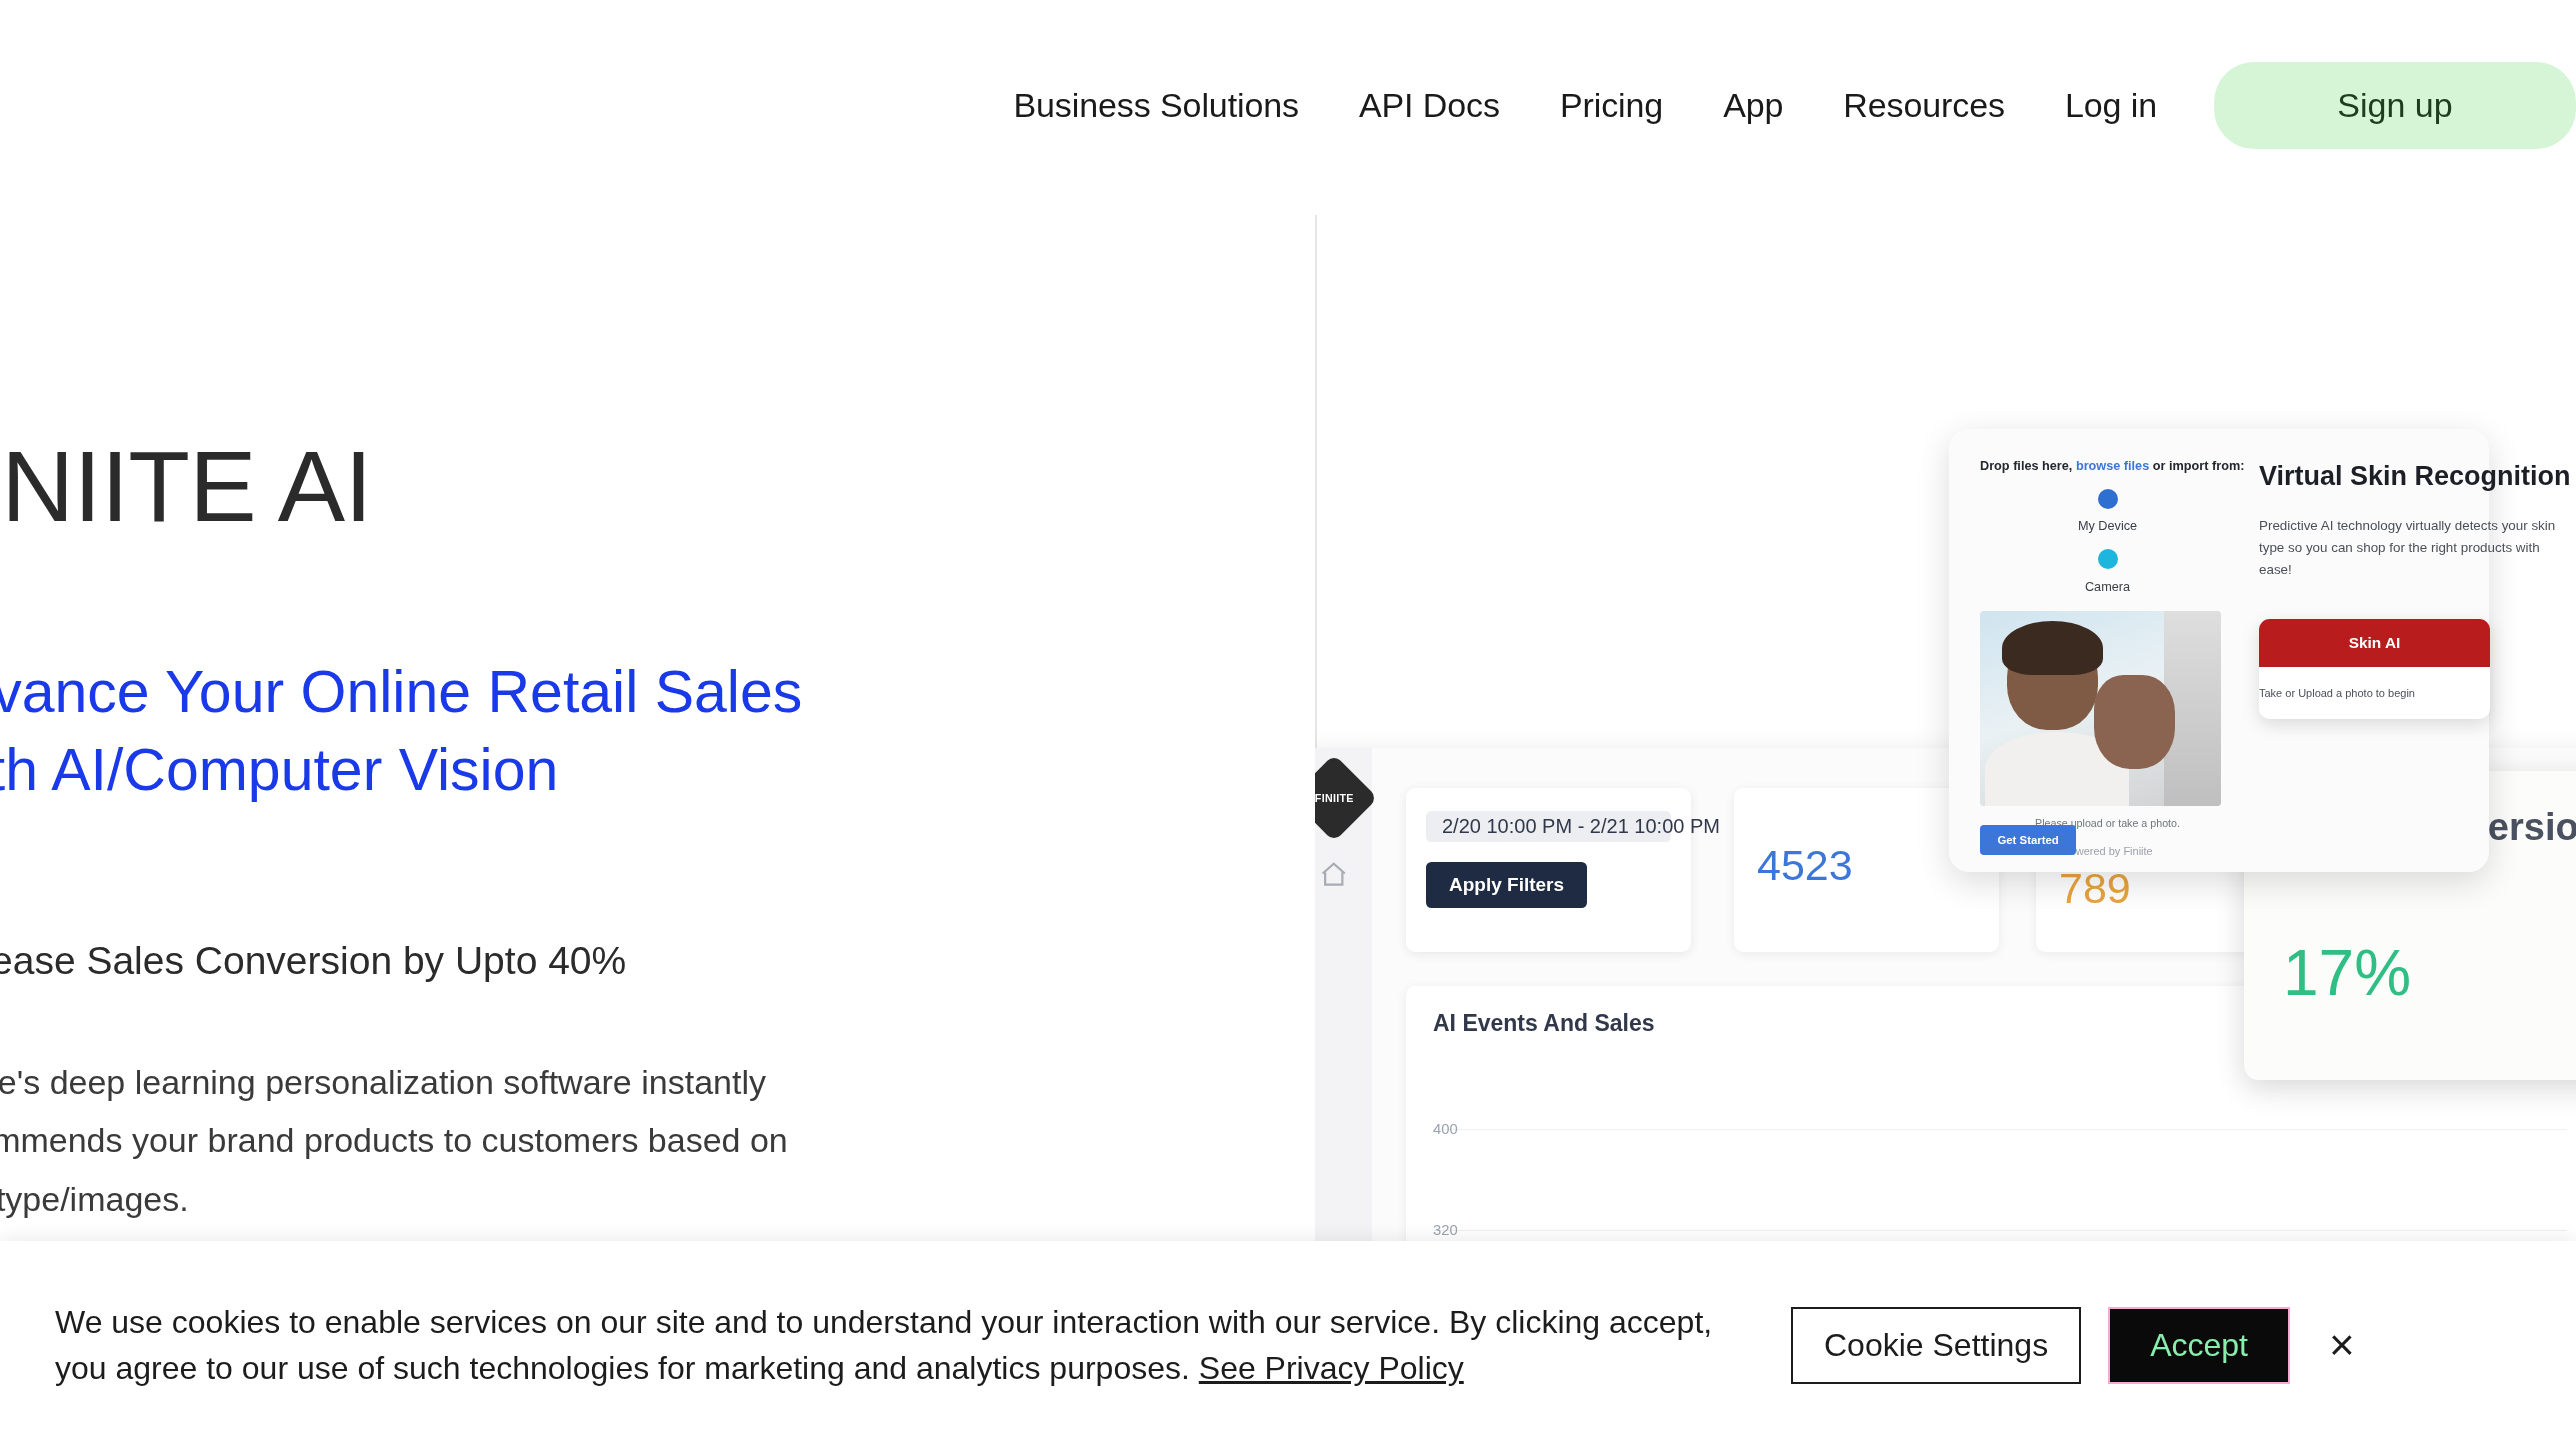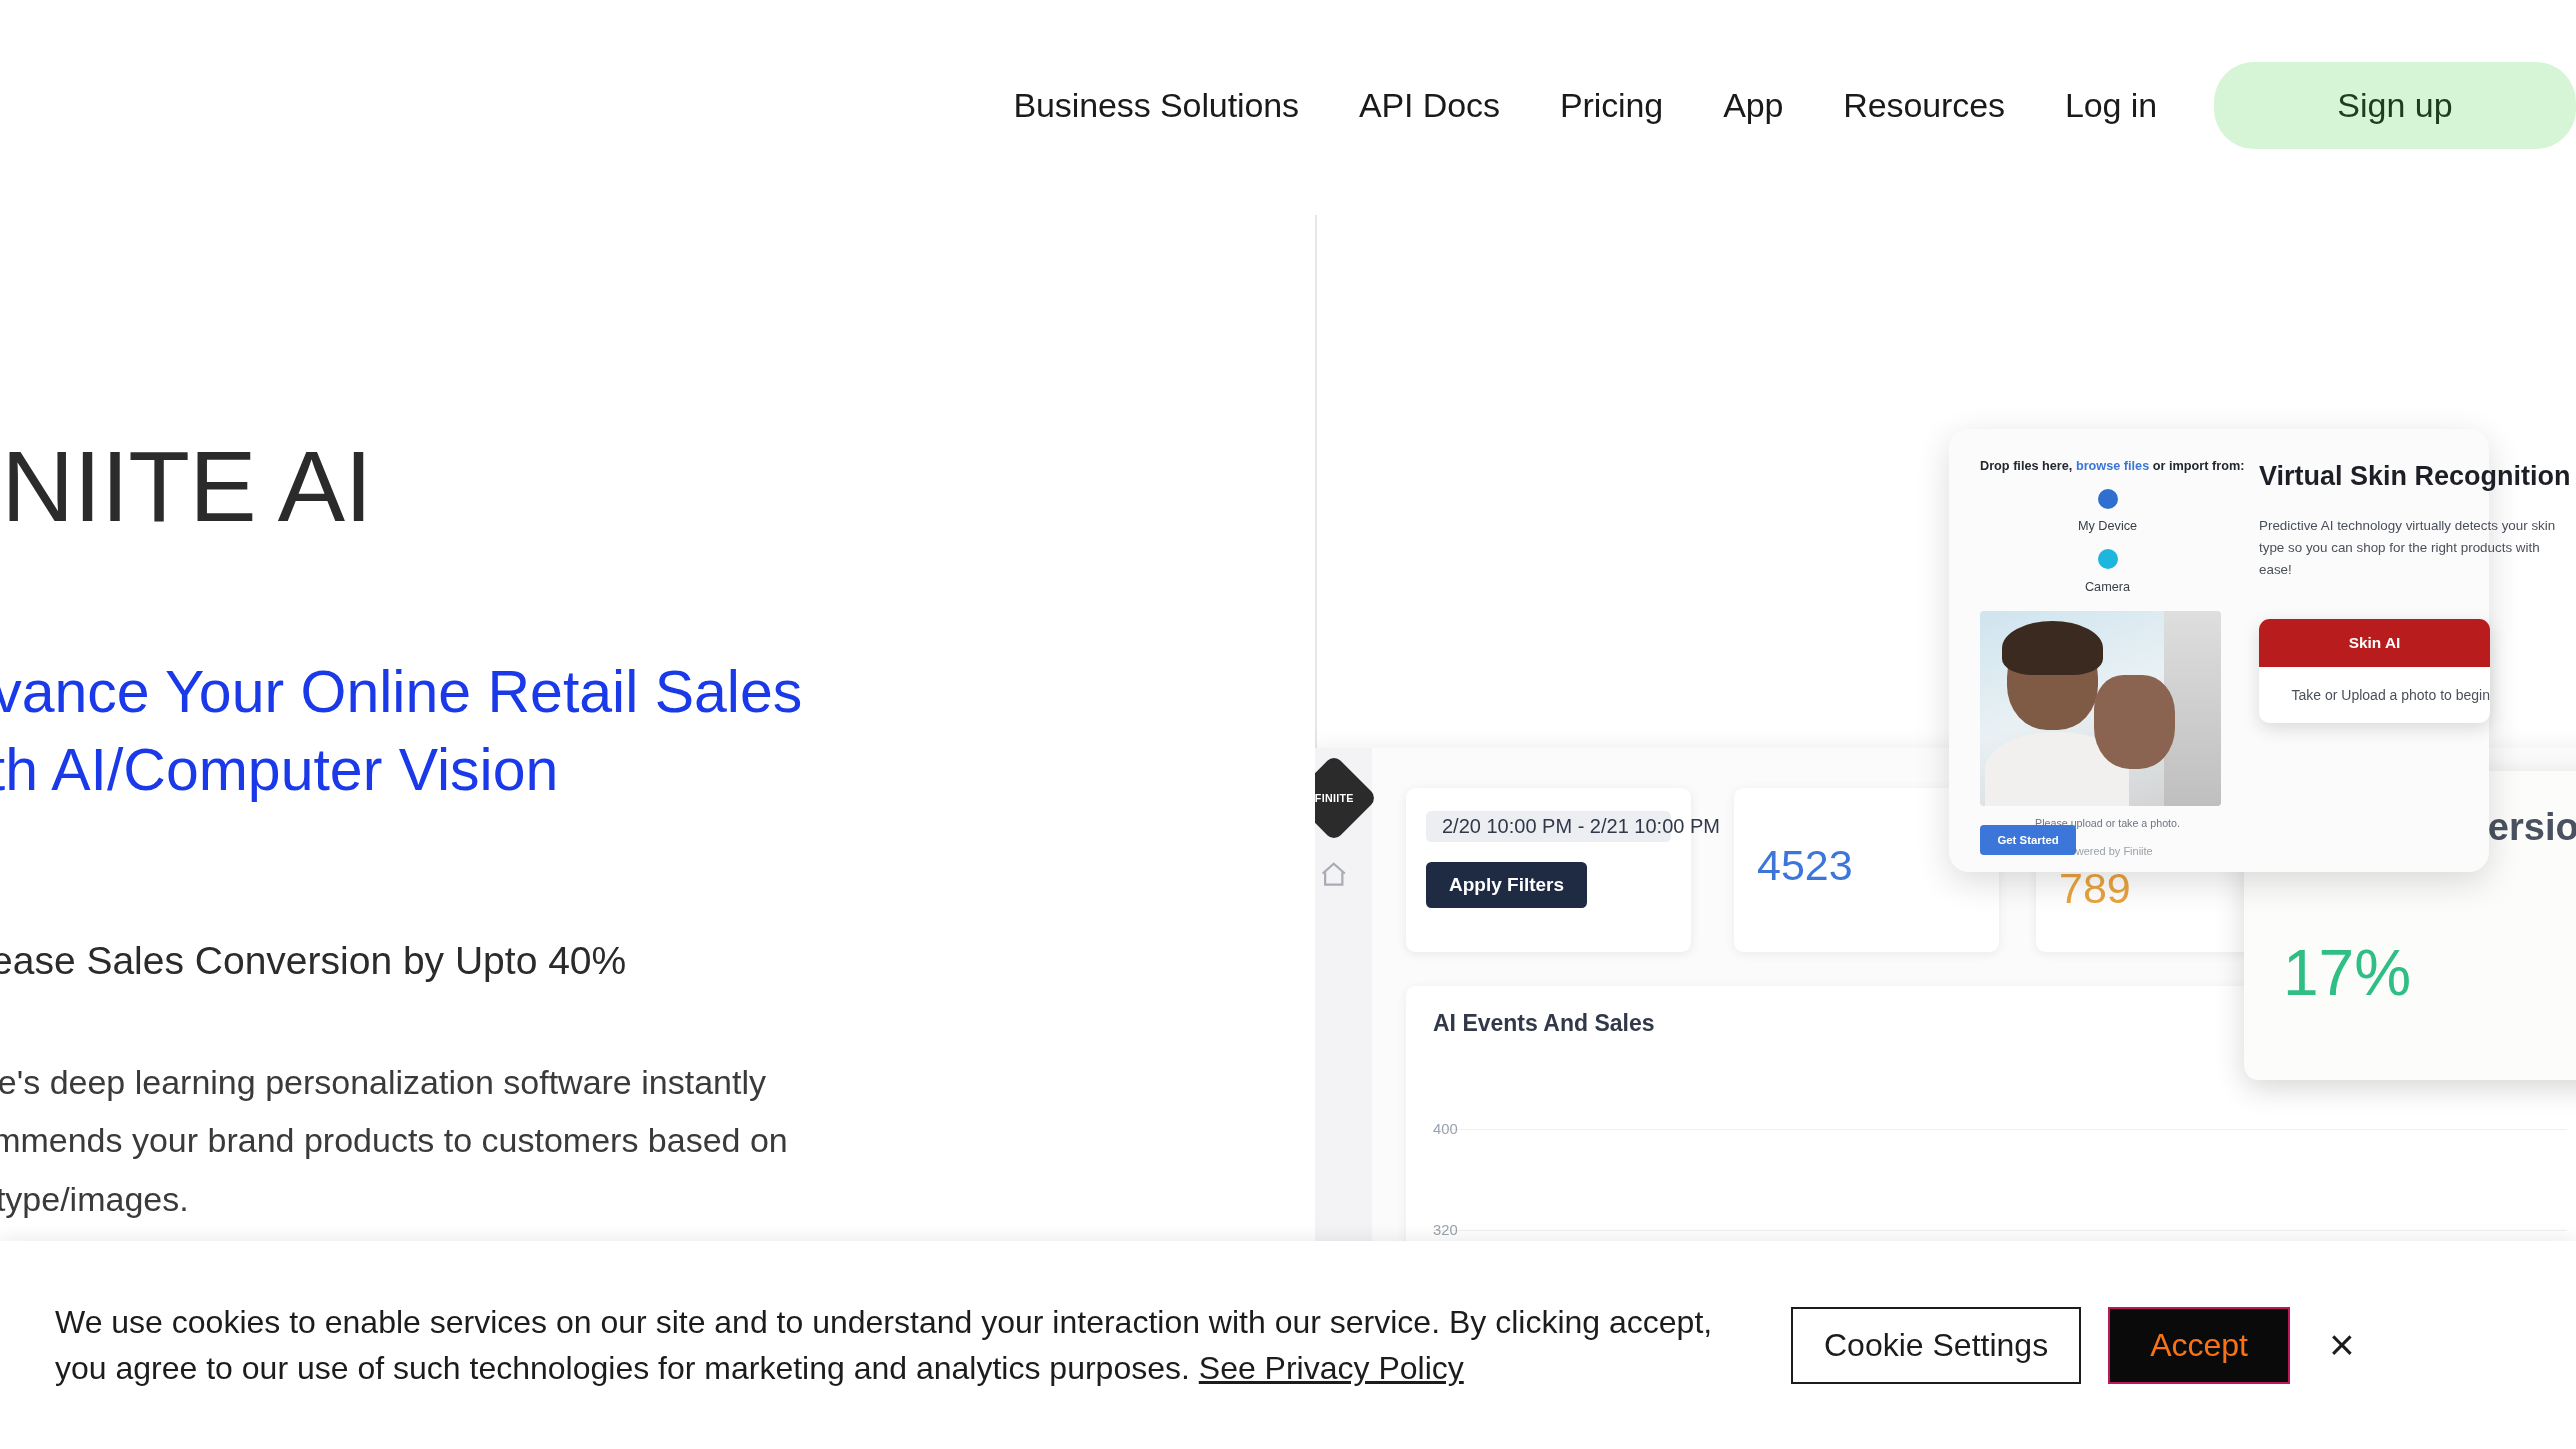--- a/index.html
+++ b/index.html
@@ -218,41 +218,41 @@
   .skin-title { font-size:27px; font-weight:600; color:#1c1f26; white-space:nowrap; }
   .skin-desc { margin-top:23px; font-size:13.4px; line-height:1.62; color:#4a505a; }
   .skin-widget {
     margin-top:39px; width:231px; border-radius:10.7px;
     background:#ffffff; box-shadow:0 5.4px 17.4px rgba(0,0,0,.13); overflow:hidden;
   }
   .skin-btn {
     background:#b91c1c; color:#ffffff; font-size:15.4px; font-weight:600;
     text-align:center; padding:14.8px 0; cursor:pointer;
   }
-  .skin-hint { padding:20px 0; text-align:right; font-size:14px; color:#4a505a; }
+  .skin-hint { padding:20px 0; text-align:left; font-size:11px; color:#4a505a; }
 
   
   .cookie {
     position:absolute; left:0; bottom:0; width:2576px; height:208px;
     background:#ffffff; z-index:80;
     box-shadow:0 -2.7px 17.4px rgba(0,0,0,.08);
     display:flex; align-items:center;
   }
   .cookie-text {
     margin-left:55px; width:1717px;
     font-size:32px; line-height:1.45; color:#1c1c1c;
   }
   .cookie-text a { color:#1c1c1c; text-decoration:underline; }
   .cookie-actions { display:flex; align-items:center; gap:27px; margin-left:19px; }
   .btn-settings {
     border:2px solid #1c1c1c; background:#ffffff; color:#1c1c1c;
     font-size:32px; padding:18px 31px; cursor:pointer; white-space:nowrap;
   }
   .btn-accept {
-    background:#0a0a0a; color:#f97316; border:2px solid #be185d;
+    background:#0a0a0a; color:#86efac; border:2px solid #f9a8d4;
     font-size:32px; padding:18px 40px; cursor:pointer; white-space:nowrap;text-align:right;
   }
   .close-x { font-size:44px; color:#1c1c1c; cursor:pointer; line-height:1; margin-left:12px; font-weight:300; }
 </style>
 </head>
 <body>
 
 <div class="nav">
   <div class="nav-inner">
     <div class="nav-link">Business Solutions</div>

